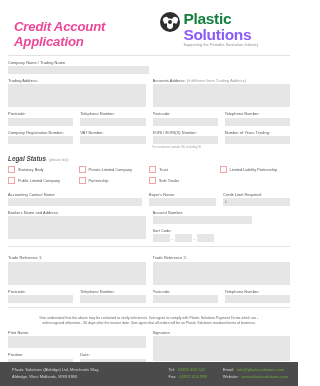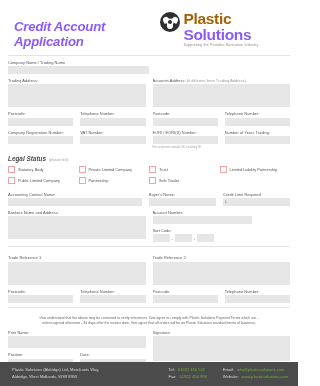--- a/index.html
+++ b/index.html
@@ -11,40 +11,40 @@
   }
   .page { position: relative; width: 298px; height: 386px; background: #fff; }
 
   
   .header {
     display: flex; align-items: flex-start; justify-content: space-between;
     padding: 9px 10px 0 14px;
   }
   .doc-title {
     font-size: 13.2px; font-weight: bold; font-style: italic;
-    color: #8b5cf6; letter-spacing: -0.2px; margin-top: 10px;
+    color: #ec4899; letter-spacing: -0.2px; margin-top: 10px;
   }
   .logo-wrap { display: flex; align-items: flex-start; gap: 3px; margin-top: 2px; }
   .logo-mark {
     width: 20px; height: 20px; border-radius: 50%;
     background: #2e2e2e; position: relative; flex: none; margin-top: 1px;
   }
   .logo-mark i {
     position: absolute; background: #ffffff; display: block;
   }
   .logo-mark .b1 { width: 6px; height: 6px; border-radius: 50% 50% 0 0; left: 2.6px; top: 4.5px;
                    transform: rotate(-28deg); }
   .logo-mark .b2 { width: 6px; height: 6px; border-radius: 50% 50% 0 0; right: 2.6px; top: 4.5px;
                    transform: rotate(28deg); }
   .logo-mark .b3 { width: 6px; height: 6px; border-radius: 0 0 50% 50%; left: 7px; bottom: 2.6px; }
   .logo-mark .dot { width: 4px; height: 4px; border-radius: 50%; left: 8px; top: 8px; background: #2e2e2e;
                     box-shadow: 0 0 0 1.6px #fff; }
   .logo-text { line-height: 1; }
   .logo-line1 { font-size: 15.5px; font-weight: bold; letter-spacing: -0.3px; }
-  .logo-line1 .w1 { color: #a16207; }
+  .logo-line1 .w1 { color: #15803d; }
   .logo-line1 .w2 { color: #8b5cf6; }
   .logo-tag { font-size: 3.6px; color: #8a8a8a; letter-spacing: 0.15px; margin-top: 1.5px; }
 
   .rule { height: 1px; background: #e2e2e2; margin: 6px 8px 0 8px; }
   .rule.thin { margin: 4px 8px; }
 
   
   .body { padding: 0 8px; }
   .fieldlabel {
     font-size: 3.9px; color: #555; margin: 4px 0 1.2px 0; letter-spacing: 0.05px;

